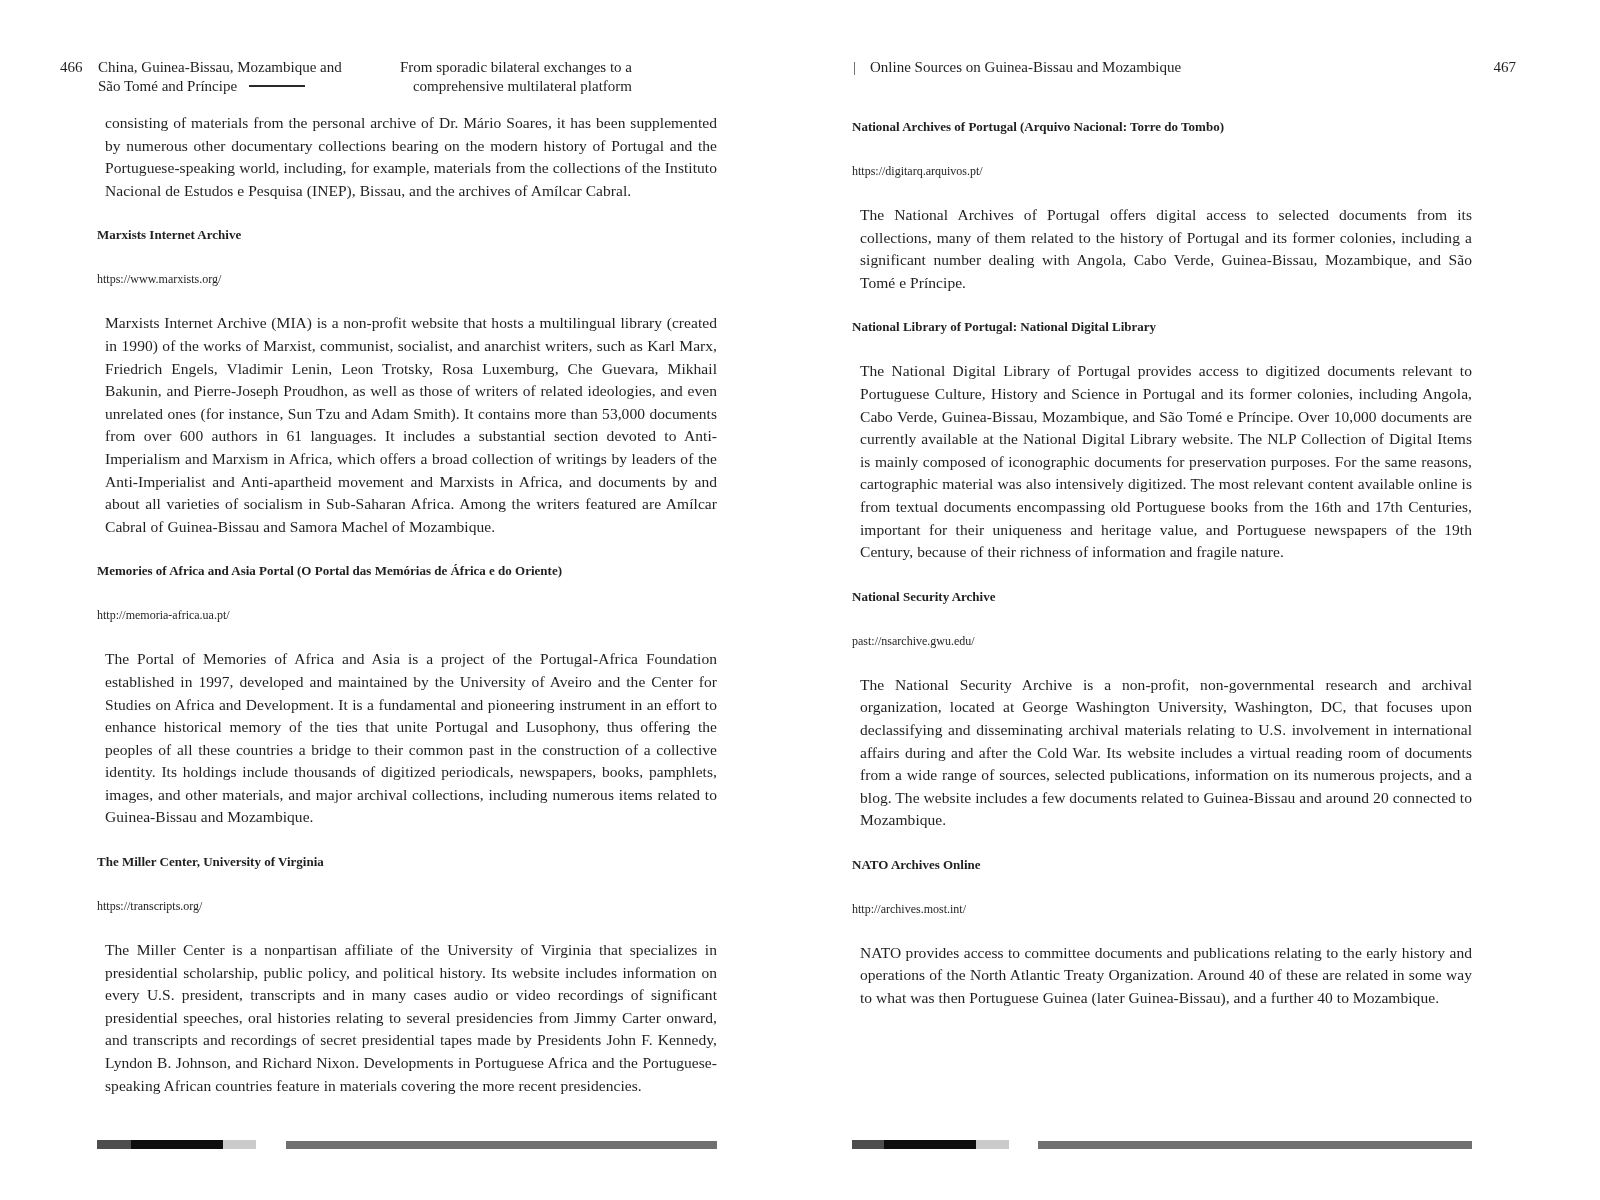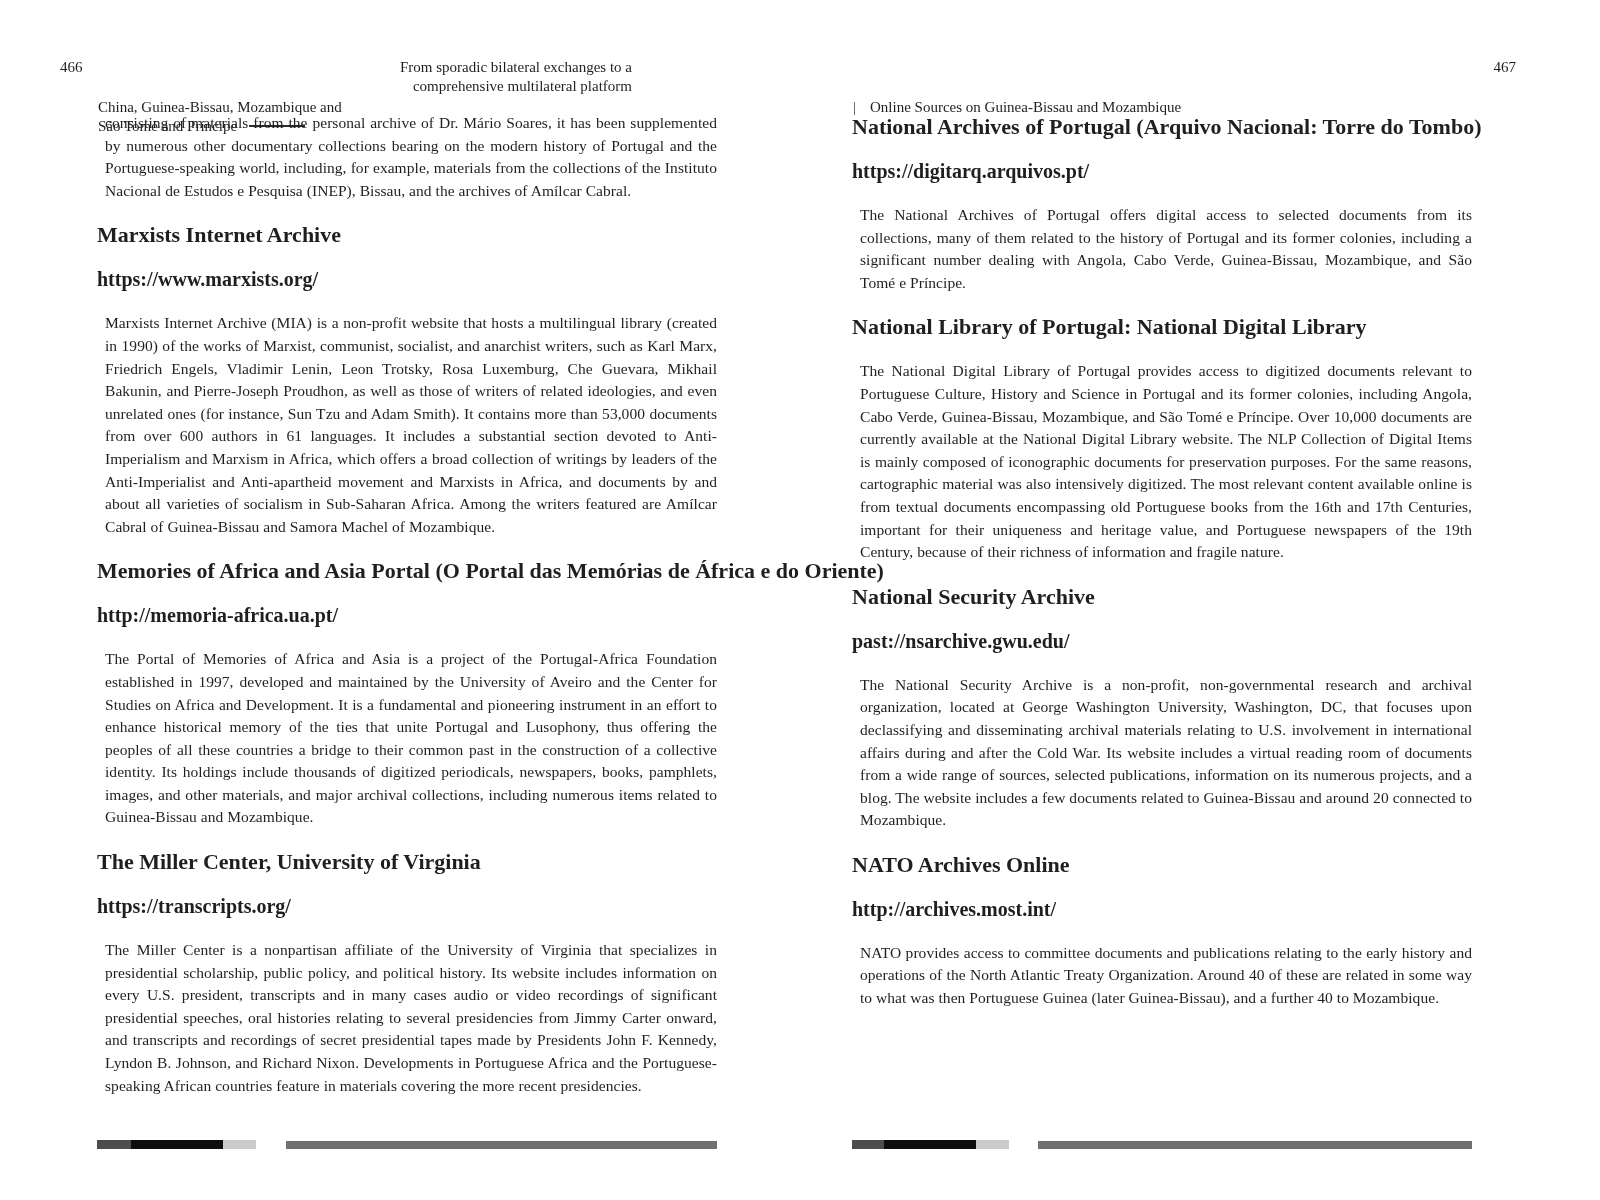--- a/index.html
+++ b/index.html
@@ -13,21 +13,21 @@
   }
   .page { position: absolute; top: 16px; width: 620px; height: 1200px; }
   .page.left  { left: 97px; }
   .page.right { left: 852px; }
 
   
   .runhead { position: absolute; top: 42px; left: 0; width: 100%; font-size: 15px; line-height: 19px; }
   .pagenum { font-size: 15px; }
   .left-num  { position: absolute; left: -37px; top: 0; }
   .right-num { position: absolute; right: -44px; top: 0; }
-  .runtitle { position: absolute; left: 1px; top: 0; margin-top: 40px; }
+  .runtitle { position: absolute; left: 1px; top: 0; }
   .chaptitle { position: absolute; left: 303px; top: 0; text-align: right; }
   .rule {
     display: inline-block; width: 56px; height: 2px;
     background: #2a2a2a; margin-left: 12px; vertical-align: 4px;
   }
   .rh-sep { display: inline-block; margin-right: 14px; color: #444; }
 
   
   .content { position: absolute; left: 0; width: 620px; }
   .page.left  .content { top: 96px; }
@@ -36,30 +36,30 @@
   .para {
     margin: 0 0 22px 8px;
     font-size: 15.5px;
     line-height: 22.6px;
     text-align: justify;
     text-align-last: left;
     letter-spacing: 0.05px;
   }
   .heading {
     margin: 0 0 22px 0;
-    font-size: 22px;
+    font-size: 13px;
     line-height: 22px;
     font-weight: bold;
     white-space: nowrap;
   }
   .url {
     margin: 0 0 22px 0;
-    font-size: 20px;
+    font-size: 12px;
     line-height: 22px;
-    font-weight: bold;
+    font-weight: normal;
     white-space: nowrap;
   }
 
   
   .footer-bars { position: absolute; top: 1124px; left: 0; width: 620px; height: 9px; }
   .bar-short { position: absolute; left: 0; top: 0; height: 9px; display: flex; }
   .seg { display: block; height: 9px; }
   .seg.dark  { background: #4d4d4d; }
   .seg.black { background: #0e0e0e; }
   .seg.light { background: #cbcbcb; }

